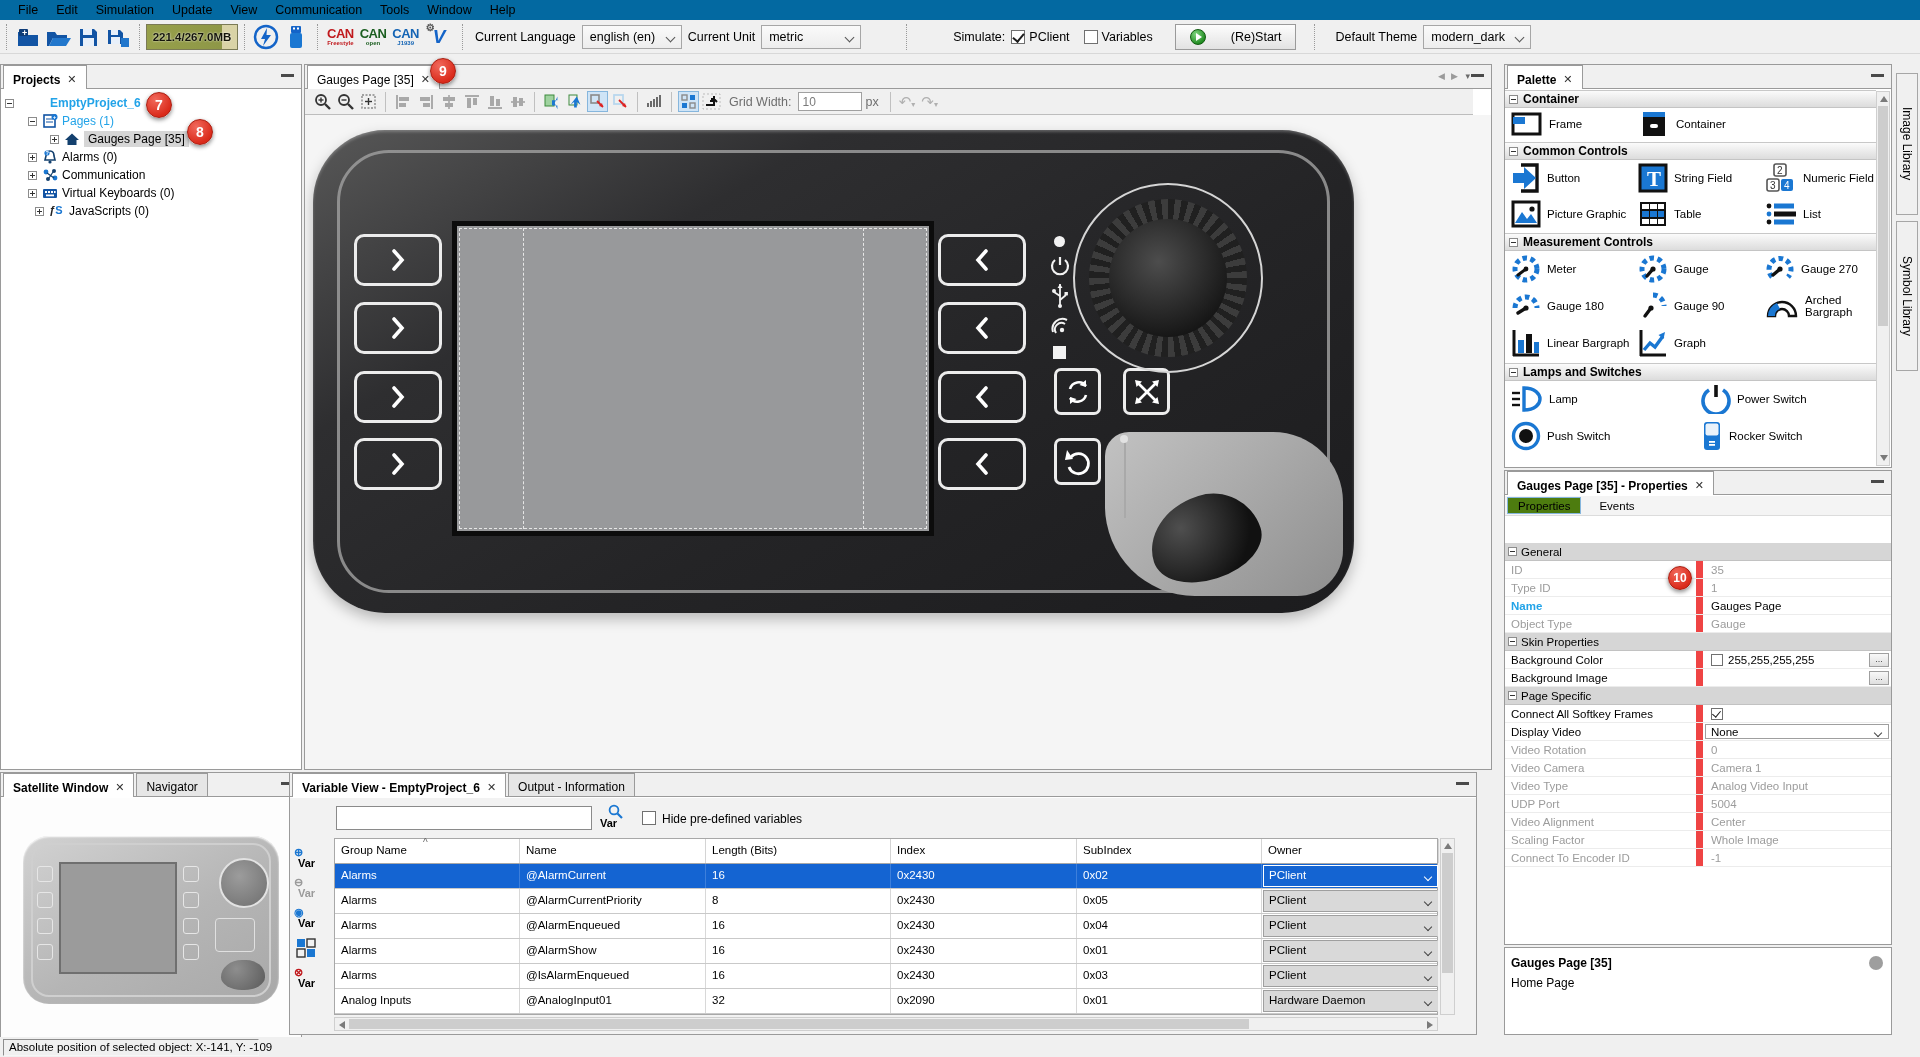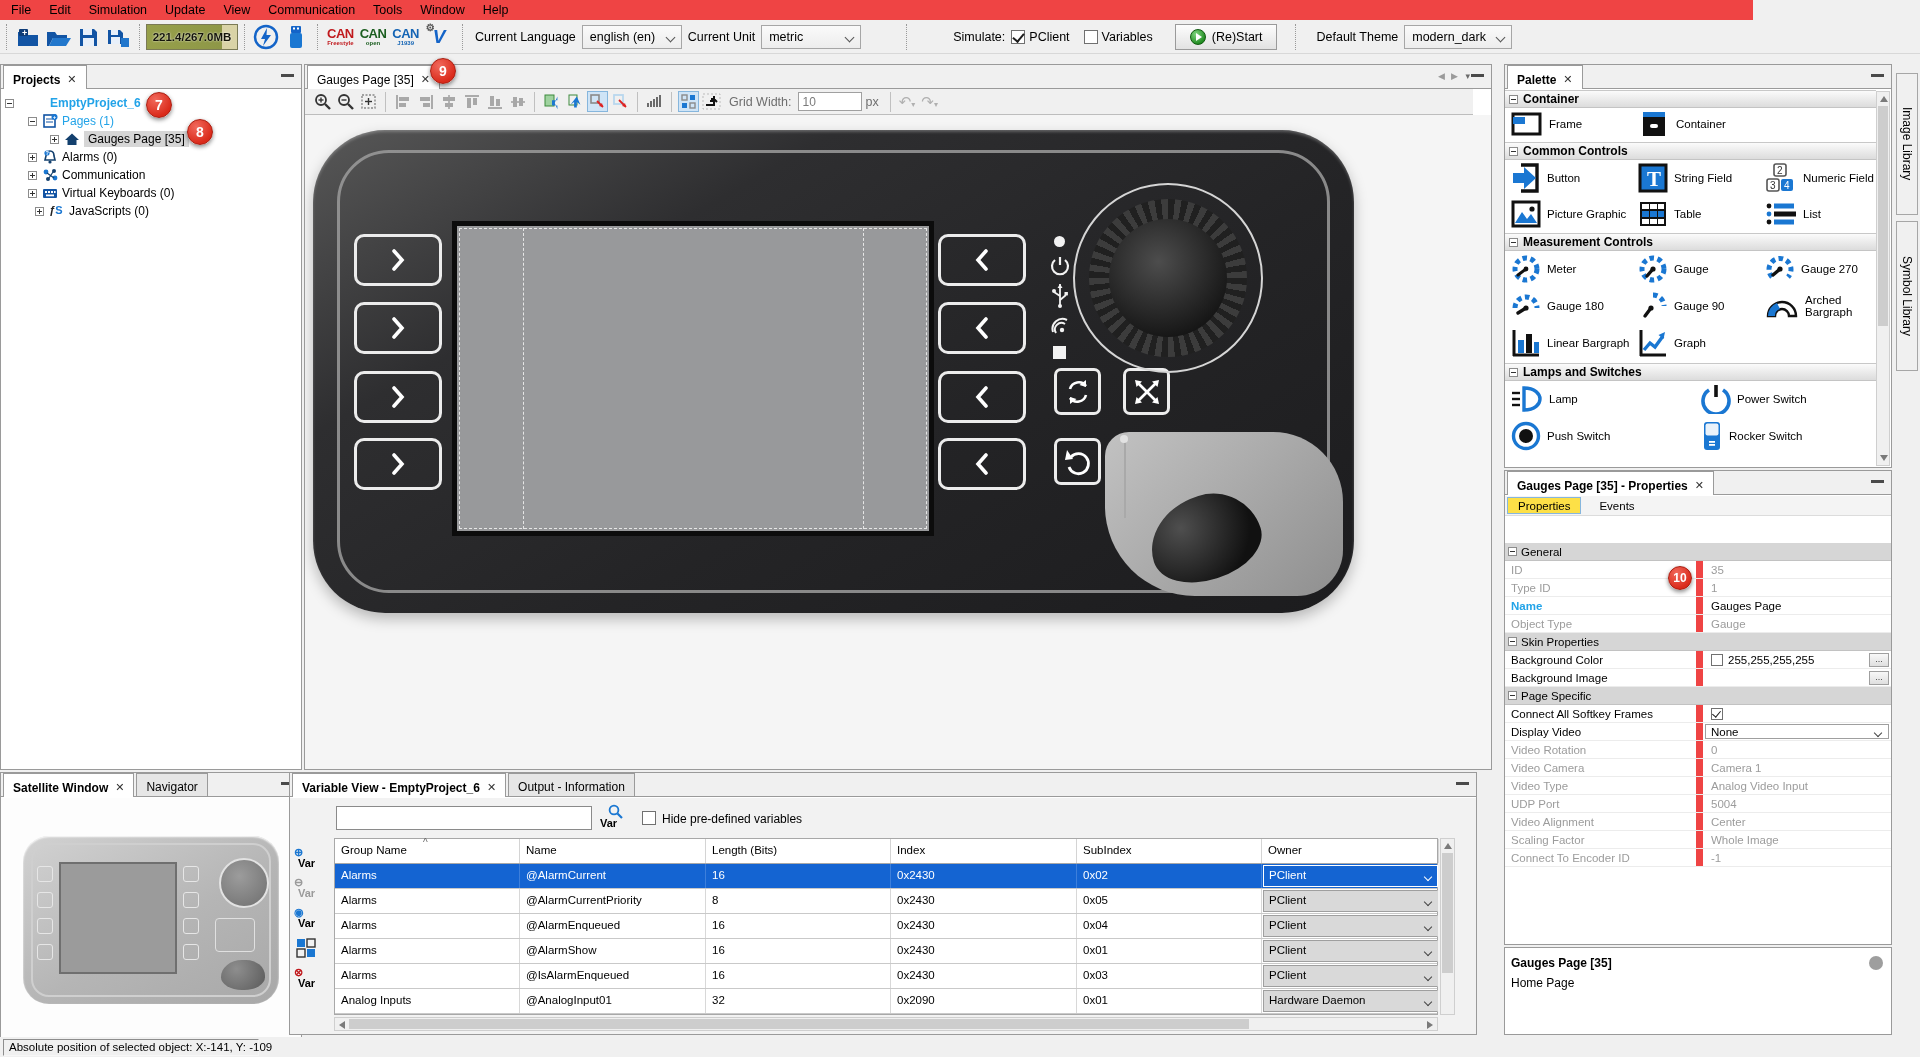--- a/index.html
+++ b/index.html
@@ -1,33 +1,33 @@
 <!DOCTYPE html>
 <html><head>
 <meta charset="utf-8">
 <style>
 *{margin:0;padding:0;box-sizing:border-box;}
 html,body{width:1920px;height:1057px;}
 body{position:relative;font-family:"Liberation Sans",sans-serif;font-size:12px;color:#000;background:#f0f0f0;overflow:hidden;}
 
-#menubar{position:absolute;left:0;top:0;width:1753px;height:20px;background:#ef4444;display:flex;align-items:center;padding-left:2px;font-size:12.5px;}
+#menubar{position:absolute;left:0;top:0;width:1920px;height:20px;background:#0369a1;display:flex;align-items:center;padding-left:9px;font-size:12.5px;}
 .menu-item{padding:2px 9px;cursor:default;}
 #toolbar{position:absolute;left:0;top:20px;width:1920px;height:34px;background:#f0f0f0;border-bottom:1px solid #d8d8d8;display:flex;align-items:center;}
 .tsep{width:1px;height:26px;border-left:1px dotted #9a9a9a;margin:0 6px;}
 .tbtn{width:26px;height:26px;margin:0 2px;display:flex;align-items:center;justify-content:center;}
 #memgauge{width:92px;height:26px;border:1px solid #7a7a55;background:linear-gradient(to right,#97a04b 0%,#8e9747 83%,#d9d3a6 83%);display:flex;align-items:center;justify-content:center;font-weight:bold;font-size:11.5px;color:#14140a;text-shadow:0 0 2px #fff;}
 .canlogo{display:flex;flex-direction:column;align-items:center;line-height:1;margin:0 3px;}
 .canlogo .big{font-weight:bold;font-size:13px;letter-spacing:-.5px;}
 .canlogo .sub{font-size:6px;font-weight:bold;}
 .lbl{margin:0 6px;font-size:12.5px;}
 .dd{position:relative;height:24px;background:linear-gradient(#fafafa,#ededed);border:1px solid #a6a6a6;display:flex;align-items:center;padding:0 22px 0 7px;font-size:12.5px;}
 .dd .chev{position:absolute;right:7px;top:8px;width:7px;height:7px;border-right:1.6px solid #555;border-bottom:1.6px solid #555;transform:rotate(45deg);}
 .cb{width:14px;height:14px;border:1px solid #707070;background:#fff;display:inline-block;position:relative;vertical-align:-3px;}
 .cb.on:after{content:"";position:absolute;left:3px;top:0px;width:5px;height:9px;border-right:2px solid #1c1c1c;border-bottom:2px solid #1c1c1c;transform:rotate(40deg);}
-#restart-btn{height:26px;padding:0 14px;background:linear-gradient(#fdfdfd,#e2e2e2);border:1px solid #9a9a9a;display:flex;align-items:center;gap:6px;font-size:12.5px;}
+#restart-btn{height:26px;padding:0 14px;background:linear-gradient(#fdfdfd,#e2e2e2);border:1px solid #9a9a9a;display:flex;align-items:center;gap:25px;font-size:12.5px;}
 .playcirc{width:16px;height:16px;border-radius:50%;background:radial-gradient(circle at 35% 30%,#7fd47f,#1f8a1f 75%);border:1px solid #0f5a0f;display:flex;align-items:center;justify-content:center;}
 .playcirc:after{content:"";border-left:6px solid #fff;border-top:4px solid transparent;border-bottom:4px solid transparent;margin-left:2px;}
 
 .panel{position:absolute;background:#fff;border:1px solid #9a9a9a;}
 .tabs{position:absolute;left:0;right:0;top:0;height:24px;background:#f0f0f0;border-bottom:1px solid #9a9a9a;display:flex;align-items:flex-end;padding-left:2px;}
 .tab{height:23px;padding:4px 9px 0;border:1px solid #9a9a9a;border-bottom:none;background:#e6e6e6;font-size:12px;display:flex;gap:7px;align-items:center;margin-right:2px;white-space:nowrap;}
 .tab.on{background:#fff;font-weight:bold;height:24px;margin-bottom:-1px;}
 .tab .x{font-size:11px;color:#333;font-weight:normal;}
 .minbtn{position:absolute;right:7px;top:9px;width:13px;height:3px;background:#4a4a4a;}
 
@@ -69,21 +69,21 @@
 .prow{display:flex;height:18px;border-bottom:1px solid #ececec;background:#fff;font-size:11.5px;align-items:center;}
 .plabel{width:198px;padding-left:6px;border-right:7px solid #ef4444;height:100%;display:flex;align-items:center;gap:5px;}
 .pval{flex:1;padding-left:8px;height:100%;display:flex;align-items:center;gap:5px;position:relative;}
 .prow.sec{background:#d6d6d6;border-bottom:1px solid #c2c2c2;}
 .dis{color:#9c9c9c;}
 .dots-btn{position:absolute;right:2px;top:2px;width:20px;height:14px;background:linear-gradient(#f8f8f8,#dfdfdf);border:1px solid #9f9f9f;font-size:9px;line-height:10px;text-align:center;color:#444;}
 .cb.sm{width:12px;height:12px;}
 .cb.sm.on:after{left:2px;top:0;width:4px;height:7px;border-width:1.6px;}
 .valcombo{position:absolute;left:2px;right:2px;top:1px;bottom:1px;border:1px solid #9f9f9f;background:#fff;display:flex;align-items:center;padding-left:5px;}
 .subtab{height:17px;padding:1px 10px;font-size:11.5px;display:flex;align-items:center;}
-.subtab.on{background:#fde047;border:1px solid #86b6dd;}
+.subtab.on{background:#4d7c0f;border:1px solid #86b6dd;}
 
 .vhead{display:grid;grid-template-columns:185px 186px 185px 186px 185px 177px;height:25px;background:#fff;border-bottom:1px solid #a8a8a8;}
 .vhead>div{border-right:1px solid #d4d4d4;padding:5px 0 0 6px;font-size:11.5px;position:relative;}
 .vrow{display:grid;grid-template-columns:185px 186px 185px 186px 185px 177px;height:25px;background:#fff;border-bottom:1px solid #c9c9c9;}
 .vrow>div{border-right:1px solid #d8d8d8;padding:5px 0 0 6px;font-size:11.5px;overflow:hidden;white-space:nowrap;}
 .vrow.sel{background:#1464d2;color:#fff;}
 .vrow.sel>div{border-right-color:#3d7fdb;}
 .owner{position:relative;background:#d9d9d9;border:1px solid #9f9f9f;margin:1px;padding:3px 0 0 5px !important;}
 .owner .chev{position:absolute;right:6px;top:8px;width:6px;height:6px;border-right:1.4px solid #444;border-bottom:1.4px solid #444;transform:rotate(45deg);}
 .vrow.sel .owner{background:#1464d2;border-color:#fff;color:#fff;}

